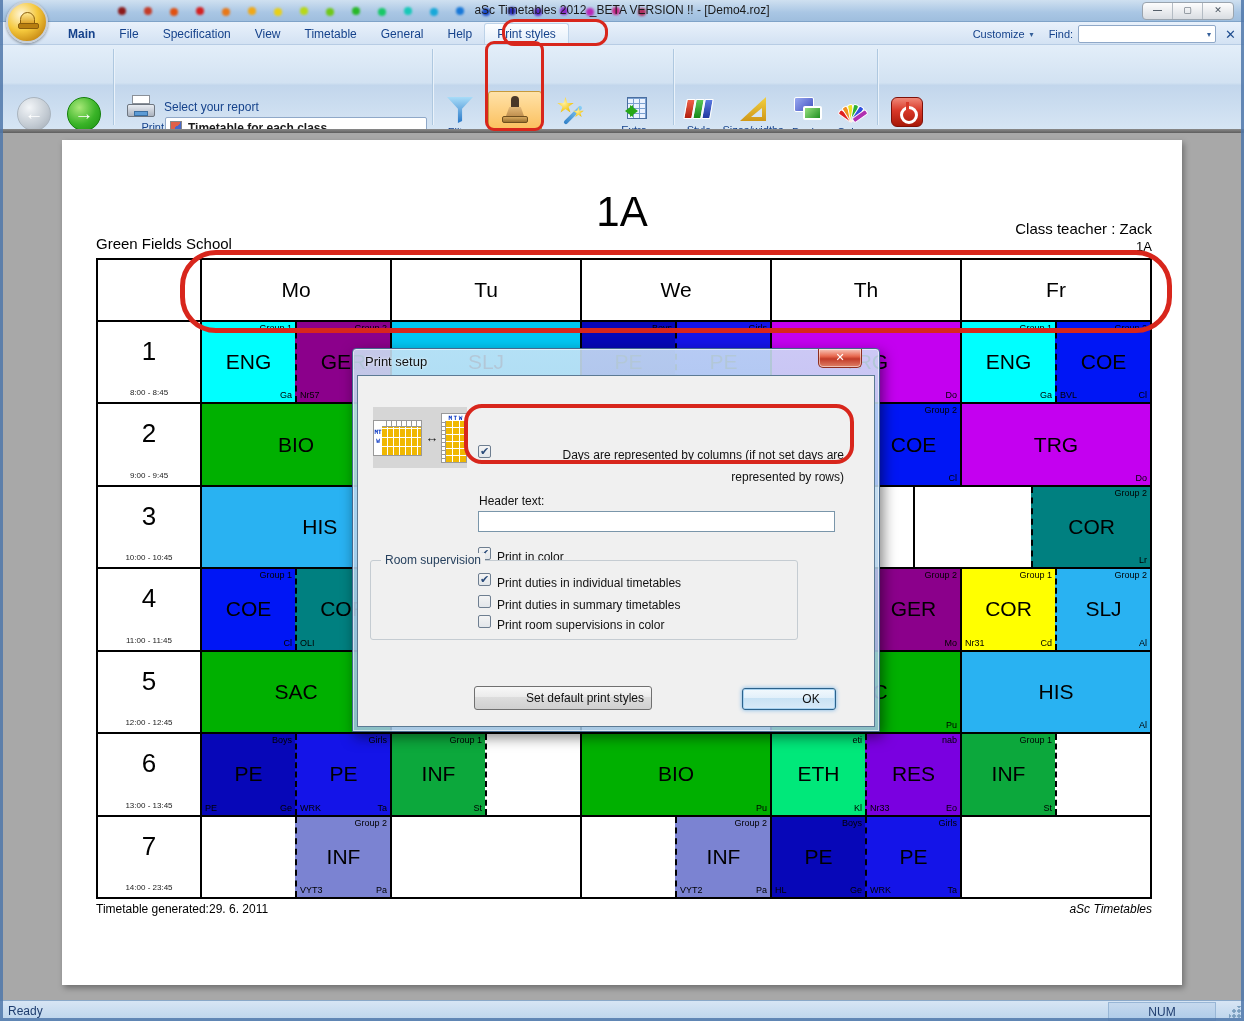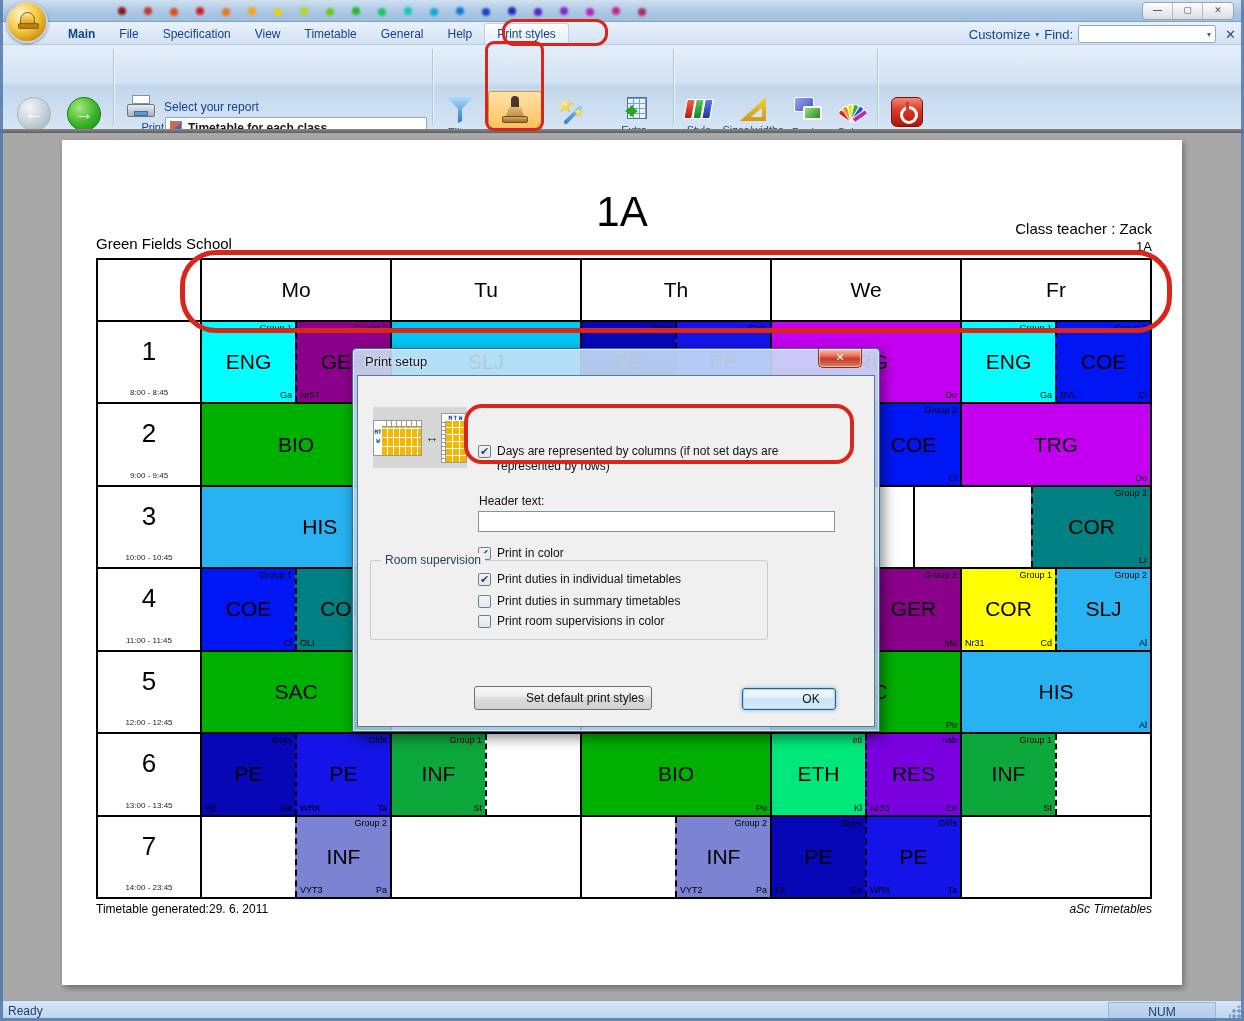--- a/index.html
+++ b/index.html
@@ -32,21 +32,21 @@
   .bell{position:absolute;left:12px;top:9px;width:15px;height:14px;border-radius:8px 8px 2px 2px;
     background:linear-gradient(#FFE890,#D89818);border:1px solid #8A5E0C;}
   .bell::after{content:"";position:absolute;left:-3px;bottom:-4px;width:19px;height:4px;border-radius:2px;
     background:#B87E10;border:1px solid #8A5E0C;}
   .tabs{position:absolute;left:56px;top:0;height:23px;display:flex;align-items:center;}
   .tab{padding:3px 12px;font-size:12px;color:#15428B;}
   .tab.boldtab{font-weight:bold;}
   .tab.preview-tab{background:linear-gradient(#FDFEFF,#E2EEFA);border:1px solid #BCD2E8;
     border-bottom:none;border-radius:3px 3px 0 0;}
   .findrow{position:absolute;right:8px;top:2px;height:20px;display:flex;align-items:center;gap:5px;}
-  .mini-label{font-size:13px;color:#15428B;}
+  .mini-label{font-size:11px;color:#15428B;margin-left:10px;}
   .caret{font-size:8px;color:#35609A;}
   .find-combo{width:138px;height:18px;background:#fff;border:1px solid #8FA8C8;border-radius:2px;
     position:relative;}
   .find-combo .caret{position:absolute;right:4px;top:4px;}
   .blue-x{font-size:13px;font-weight:bold;color:#1E4C8E;margin-left:4px;}
 
   .ribbon{position:absolute;left:0;top:45px;width:1244px;height:84px;
     background:linear-gradient(#E3EEF9,#D2E2F2 45%,#C2D6EC 48%,#D6E5F4);}
   .rsep{position:absolute;top:4px;height:76px;width:1px;background:#AEC8E0;box-shadow:1px 0 0 #EAF2FA;}
   .bigbtn{position:absolute;top:48px;text-align:center;font-size:11px;line-height:12px;color:#15428B;}
@@ -177,21 +177,21 @@
   .dlg-close{position:absolute;right:17px;top:0;width:44px;height:19px;border-radius:0 0 5px 5px;
     background:linear-gradient(#F8C8BC,#E8694F 40%,#C23B28 55%,#E08268);
     border:1px solid #8E2E20;border-top:none;color:#fff;font-size:11px;font-weight:bold;
     text-align:center;line-height:17px;box-shadow:inset 0 0 0 1px rgba(255,255,255,.5);}
   .dlg-body{position:absolute;left:4px;right:4px;top:26px;bottom:4px;background:#F0F0F0;
     border:1px solid #5C7A94;}
   .groupbox{position:absolute;border:1px solid #C5CCD2;border-radius:3px;}
   .groupbox .gb-label{position:absolute;left:10px;top:-8px;background:#F0F0F0;padding:0 4px;
     font-size:12px;color:#27415E;}
   .gb-general{left:12px;top:16px;width:502px;height:158px;}
-  .gb-room{left:12px;top:184px;width:398px;height:80px;}
+  .gb-room{left:12px;top:184px;width:428px;height:80px;}
   .icon-panel{position:absolute;left:15px;top:31px;width:94px;height:61px;background:#D6D6D6;
     display:flex;align-items:center;justify-content:center;gap:3px;}
   .mg{position:relative;background:#fff;border:1px solid #999;}
   .mg-left{width:52px;height:36px;}
   .mg-left .dashrow{position:absolute;left:8px;top:0;right:0;height:6px;border-bottom:1px solid #999;
     background:repeating-linear-gradient(90deg,#fff 0 4px,#999 4px 5px);}
   .vert-letters{position:absolute;left:0;top:6px;width:8px;font-family:"DejaVu Sans Mono",monospace;
     font-size:6px;line-height:9px;font-weight:bold;color:#0030C0;word-break:break-all;text-align:center;}
   .mg-left .ybody{position:absolute;left:8px;top:6px;right:0;bottom:0;background-color:#F0B800;
     background-image:repeating-linear-gradient(90deg,transparent 0 5px,#fff 5px 6px),
@@ -202,21 +202,21 @@
   .mg-right .ybody{position:absolute;left:4px;top:7px;right:0;bottom:0;background-color:#F0B800;
     background-image:repeating-linear-gradient(90deg,transparent 0 6px,#fff 6px 7px),
       repeating-linear-gradient(0deg,transparent 0 6px,#fff 6px 7px);}
   .mg-right .dashcol{position:absolute;left:0;top:7px;bottom:0;width:4px;border-right:1px solid #999;
     background:repeating-linear-gradient(0deg,#fff 0 3px,#999 3px 4px);}
   .updown{font-size:13px;color:#111;}
   .cbrow{position:absolute;display:flex;gap:6px;font-size:12px;color:#111;align-items:flex-start;}
   .cb{flex:0 0 13px;width:13px;height:13px;background:linear-gradient(#F4F4F4,#E2E6EA);
     border:1px solid #6E7E90;border-radius:2px;font-size:11px;line-height:11px;text-align:center;
     color:#2B4C7A;font-weight:bold;margin-top:1px;}
-  .cbtext{line-height:15px;}
+  .cbtext{line-height:22px;text-align:right;}
   .dlg-label{position:absolute;font-size:12px;color:#111;}
   .dlg-input{position:absolute;left:120px;top:135px;width:357px;height:21px;border:1px solid #7A96AA;
     background:#fff;font-size:12px;padding:2px 4px;font-family:inherit;}
   .dlg-btn{position:absolute;height:24px;border:1px solid #707070;border-radius:3px;font-size:12px;
     color:#111;text-align:center;line-height:22px;
     background:linear-gradient(#F8F8F8,#EBEBEB 45%,#DDDDDD 46%,#D0D0D0);padding-left:44px;}
   .btn-default{border:1px solid #2C628B;
     box-shadow:inset 0 0 0 1px #A8D2F0, 0 0 4px #74B2E4;
     background:linear-gradient(#F2F9FD,#E2F0FA 45%,#C8E2F4 46%,#D8EAF8);}
 
@@ -234,20 +234,21 @@
       radial-gradient(circle 1.5px at 0px 10px,#7A9EBE 0 1.5px,transparent 2px),
       radial-gradient(circle 1.5px at 5px 5px,#7A9EBE 0 1.5px,transparent 2px);}
   .frame{position:absolute;inset:0;border:3px solid rgba(80,120,170,.85);border-top:none;
     pointer-events:none;z-index:40;}
 </style>
 </head>
 <body>
 
 <div class="titlebar">
   <span class="dotrow"></span>
+  <div class="title-text">aSc Timetables 2012 _BETA VERSION !! - [Demo4.roz]</div>
   <div class="winbtns">
     <div class="winbtn">—</div>
     <div class="winbtn">▢</div>
     <div class="winbtn">✕</div>
   </div>
 </div>
 
 <div class="menubar">
   <div class="tabs">
     <div class="tab boldtab">Main</div>
@@ -380,22 +381,22 @@
 <div class="page">
   <div class="class-title">1A</div>
   <div class="teacher">Class teacher : Zack</div>
   <div class="teacher-sub">1A</div>
   <div class="school">Green Fields School</div>
   <div class="tt" id="tt">
       <div class="tt-row tt-header">
         <div class="tt-label"></div>
         <div class="tt-day tt-dayhead">Mo</div>
         <div class="tt-day tt-dayhead">Tu</div>
+        <div class="tt-day tt-dayhead">We</div>
         <div class="tt-day tt-dayhead">Th</div>
-        <div class="tt-day tt-dayhead">We</div>
         <div class="tt-day tt-dayhead">Fr</div>
       </div>
       <div class="tt-row">
         <div class="tt-label">
           <div class="pnum">1</div>
           <div class="ptime">8:00 - 8:45</div>
         </div>
         <div class="tt-day">
           <div class="part" style="background: rgb(0, 255, 255);">
             <div class="subj">ENG</div>

